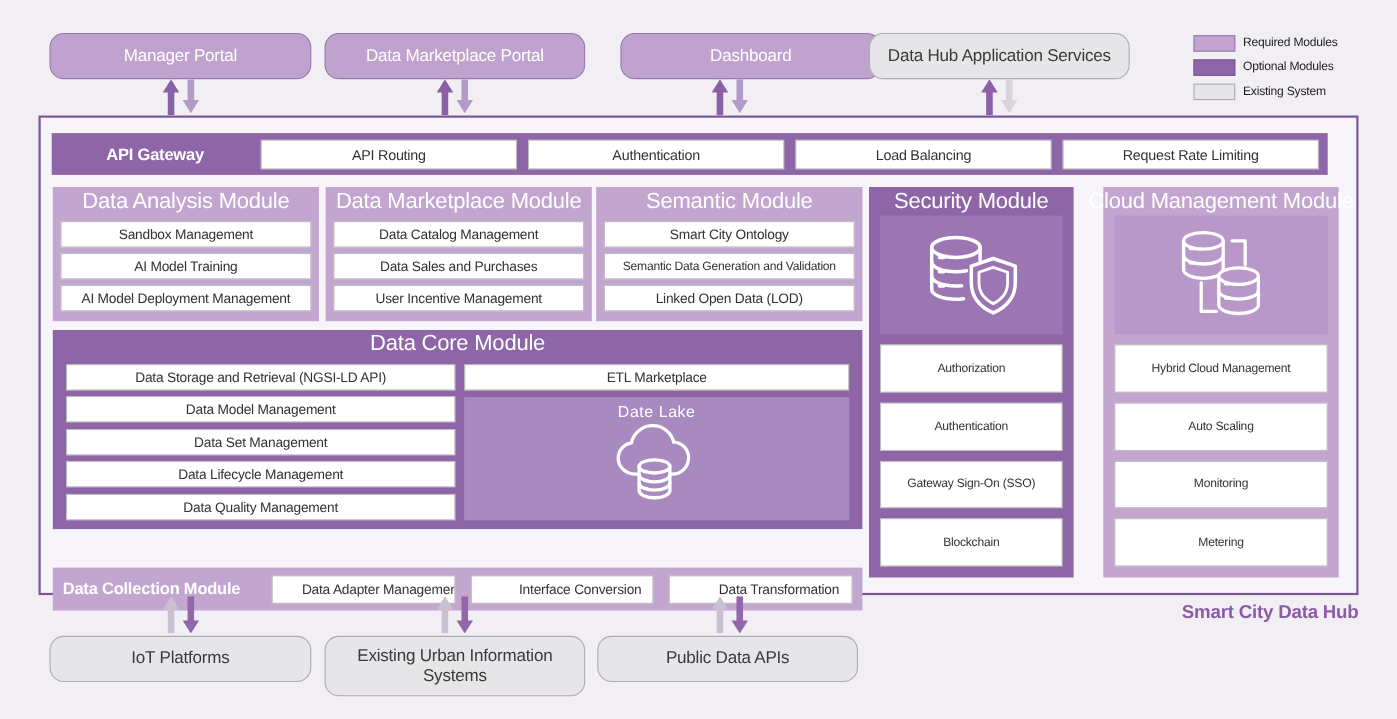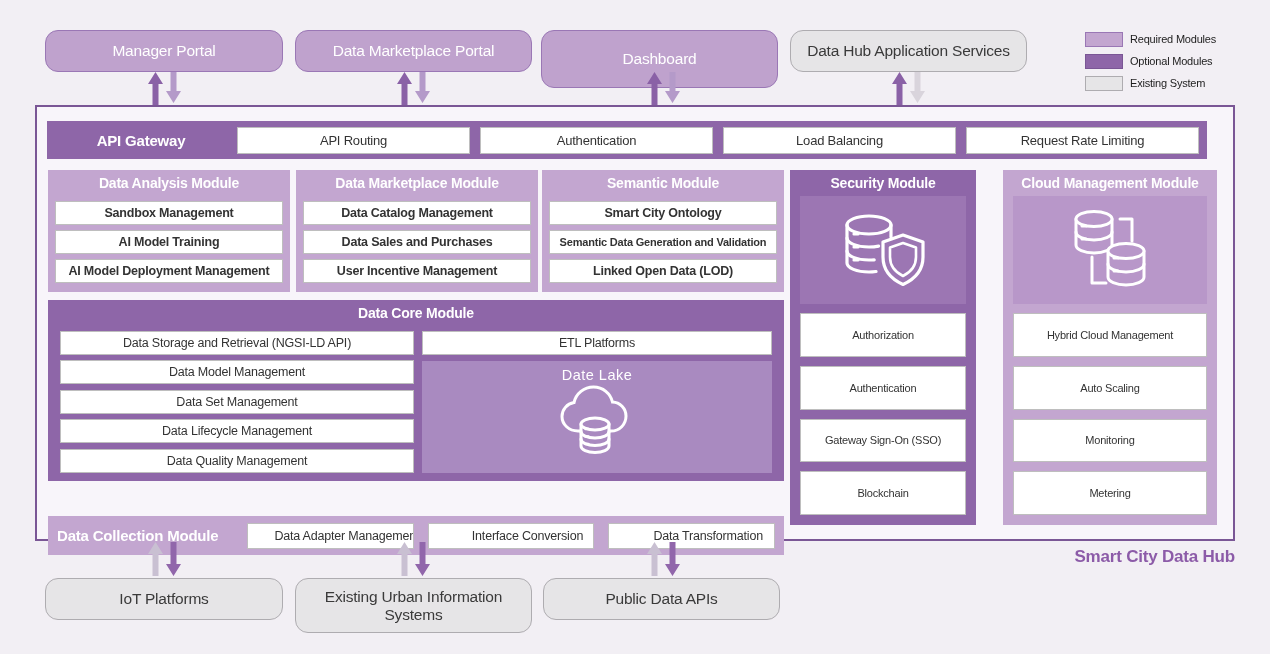--- a/index.html
+++ b/index.html
@@ -27,22 +27,22 @@
   .container{background:var(--containerBg);border:2.5px solid var(--containerBorder);}
 
   
   .api-bar{display:flex;align-items:center;background:var(--purpleDark);padding:0 8px;gap:10px;}
   .api-title{flex:0 0 172px;text-align:center;color:#fff;font-size:15px;font-weight:bold;}
   .wrow{background:#fff;border:1px solid rgba(70,70,70,.35);color:var(--ink);display:flex;align-items:center;justify-content:center;font-size:12.5px;white-space:nowrap;overflow:hidden;}
   .api-bar .wrow{flex:1;height:27px;font-size:13px;}
 
   
   .module-light{background:var(--purpleLight);display:flex;flex-direction:column;padding:0 7px 9px;}
-  .module-title{height:26px;display:flex;align-items:center;justify-content:center;color:#fff;font-size:14px;font-weight:bold;white-space:nowrap;}
-  .module-light .wrow{height:24px;margin-top:5px;font-weight:bold;}
+  .module-title{height:26px;display:flex;align-items:center;justify-content:center;color:#fff;font-size:20px;font-weight:normal;white-space:nowrap;}
+  .module-light .wrow{height:24px;margin-top:5px;}
   .fs11{font-size:11px !important;}
 
   
   .module-tall{display:flex;flex-direction:column;padding:0 10px 10px;}
   .module-tall.dark{background:var(--purpleDark);}
   .module-tall.light{background:var(--purpleLight);}
   .icon-panel{height:108px;display:flex;align-items:center;justify-content:center;}
   .module-tall .wrow{flex:1;margin-top:9px;font-size:11px;}
 
   
@@ -68,21 +68,21 @@
 <body>
 
 <div class="stage">
 
   <div class="abs pill purple" style="left:45px;top:30px;width:238px;height:42px;">
       <span>Manager Portal</span>
     </div>
   <div class="abs pill purple" style="left:295px;top:30px;width:237px;height:42px;">
       <span>Data Marketplace Portal</span>
     </div>
-  <div class="abs pill purple" style="left:541px;top:30px;width:237px;height:58px;">
+  <div class="abs pill purple" style="left:564px;top:30px;width:237px;height:42px;">
       <span>Dashboard</span>
     </div>
   <div class="abs pill gray" style="left:790px;top:30px;width:237px;height:42px;text-align:center;">
       <span>Data Hub Application Services</span>
     </div>
 
   <div class="abs" style="left:1085px;top:31px;">
     <div class="legend-row">
       <span class="legend-swatch" style="background:#c3a6d0;border-color:#9a77b5;"></span>
       <span class="legend-label">Required Modules</span>
@@ -215,21 +215,21 @@
     <div class="module-title" style="height:25px;">Data Core Module</div>
     <div class="core-cols">
       <div class="core-left">
         <div class="wrow">Data Storage and Retrieval (NGSI-LD API)</div>
         <div class="wrow">Data Model Management</div>
         <div class="wrow">Data Set Management</div>
         <div class="wrow">Data Lifecycle Management</div>
         <div class="wrow">Data Quality Management</div>
       </div>
       <div class="core-right">
-        <div class="wrow">ETL Platforms</div>
+        <div class="wrow">ETL Marketplace</div>
         <div class="lake">
           <div class="lake-label">Date Lake</div>
           <svg width="80" height="74" viewBox="0 0 80 74">
             <path d="M21 48 C12 48 5 41.5 5 33.5 C5 26.5 10 20.8 17 19.6 C19 10.5 27 4 36.5 4 C46 4 53.5 10.5 55.5 19 C63 19.3 69 25.4 69 33 C69 41.5 62.5 48 54 48 Z" fill="none" stroke="#fff" stroke-width="3"></path>
             <path d="M24 41 V63 c0 3.6 6.3 6.5 14 6.5 s14 -2.9 14 -6.5 V41" fill="#a98ac0" stroke="#fff" stroke-width="3" stroke-linecap="round"></path>
             <ellipse cx="38" cy="41" rx="14" ry="6" fill="#a98ac0" stroke="#fff" stroke-width="3"></ellipse>
             <path d="M24 48.5 c0 3.6 6.3 6.5 14 6.5 s14 -2.9 14 -6.5 M24 56 c0 3.6 6.3 6.5 14 6.5 s14 -2.9 14 -6.5" fill="none" stroke="#fff" stroke-width="3" stroke-linecap="round"></path>
             <path d="M28.5 46 h3 M28.5 53.5 h3 M28.5 61 h3" stroke="#fff" stroke-width="2.4" stroke-linecap="round"></path>
           </svg>
         </div>

